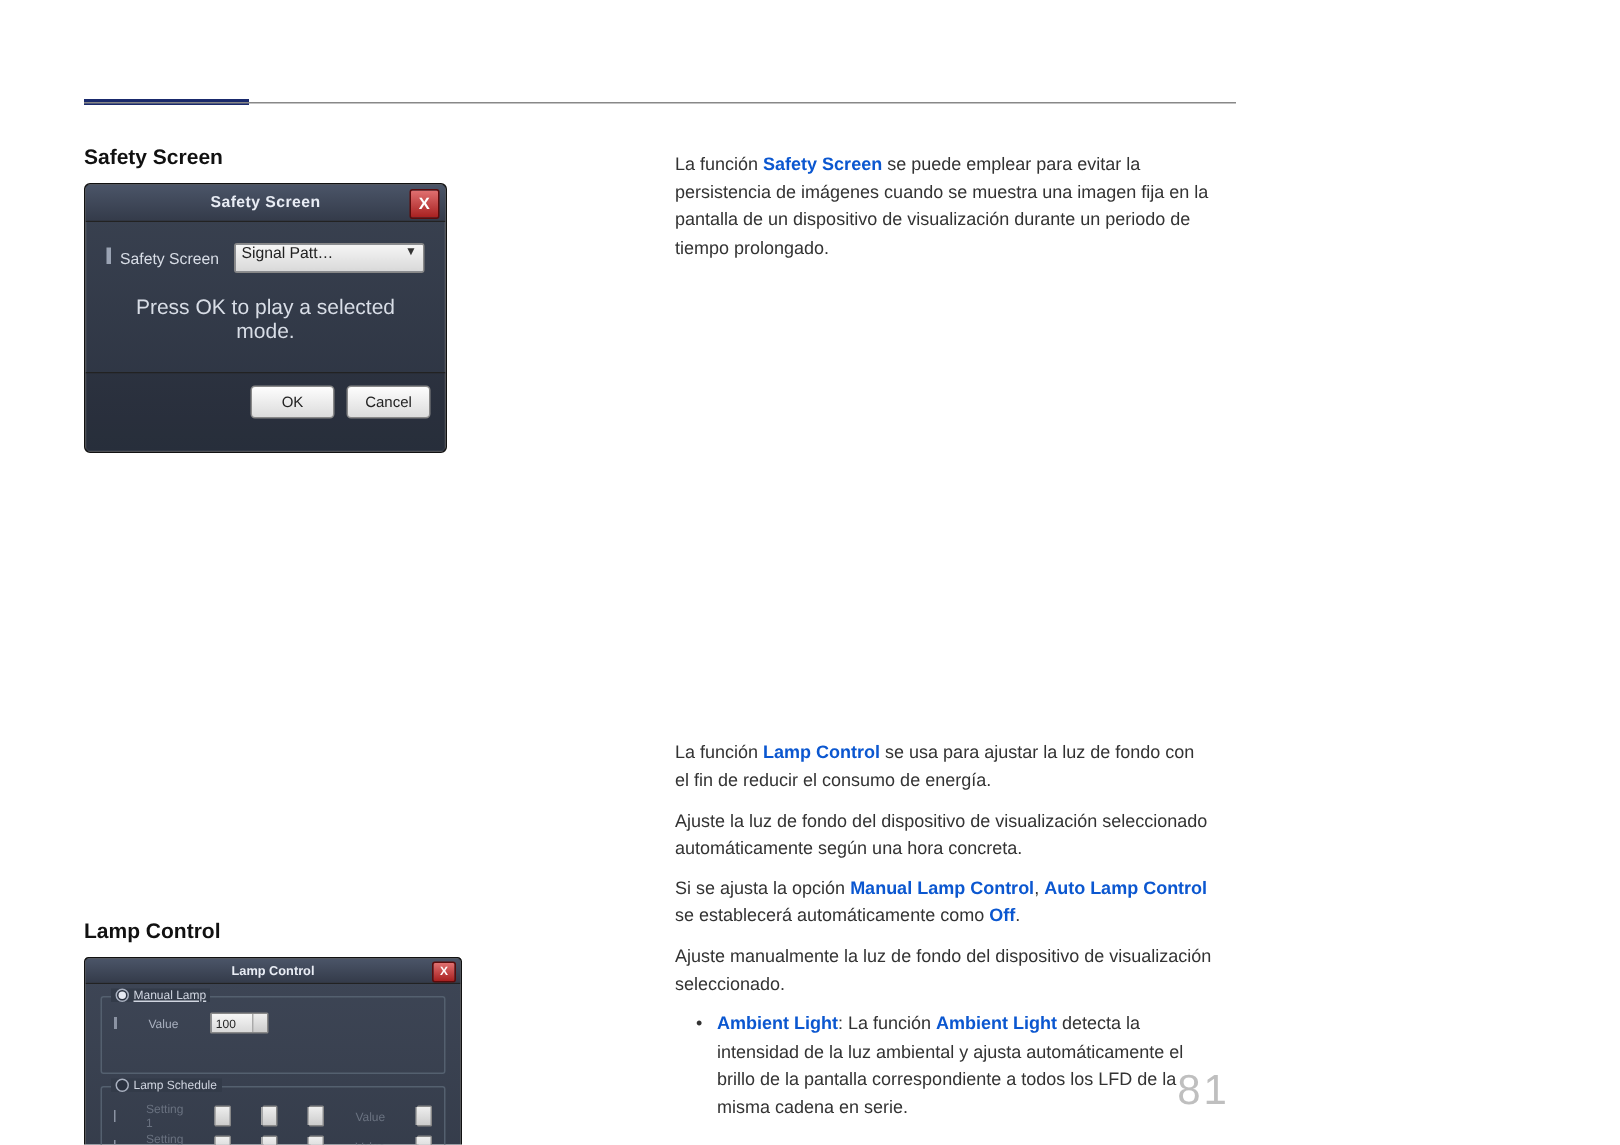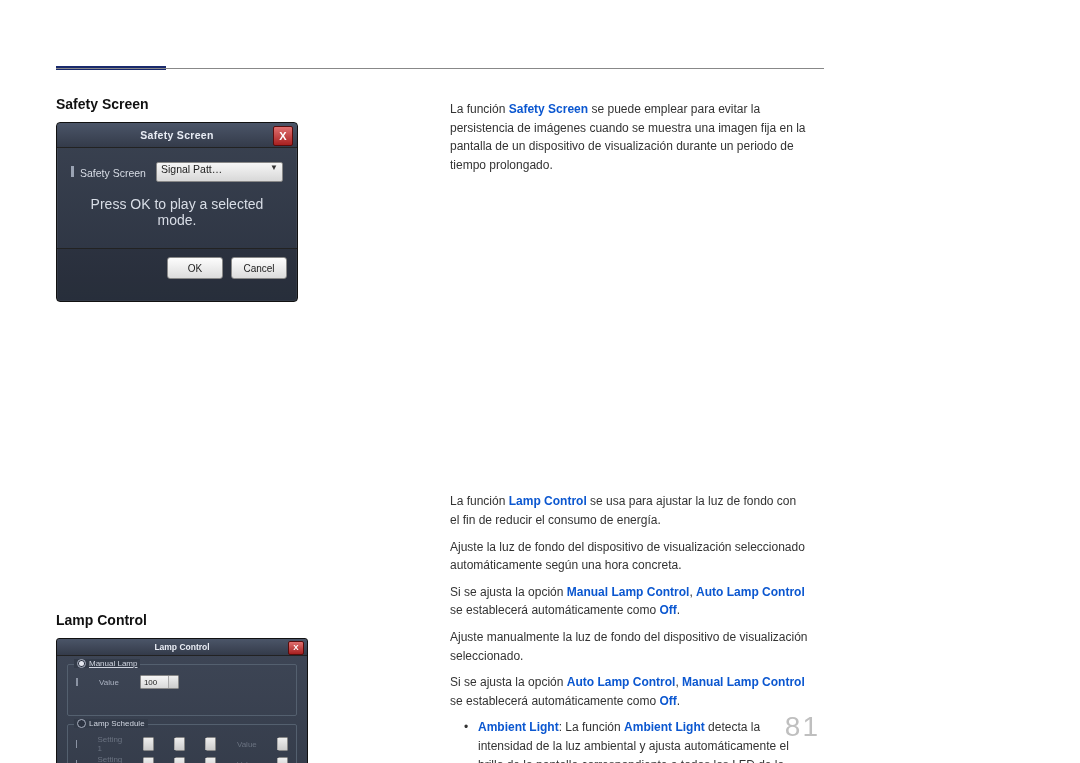--- a/index.html
+++ b/index.html
@@ -187,23 +187,20 @@
 
     <div class="rcol2">
       <p>
         <span>La función </span><b class="kw">Lamp Control</b><span> se usa para ajustar la luz de fondo con el fin de reducir el consumo de energía.</span>
       </p>
       <p>Ajuste la luz de fondo del dispositivo de visualización seleccionado automáticamente según una hora concreta.</p>
       <p>
         <span>Si se ajusta la opción </span><b class="kw">Manual Lamp Control</b><span>, </span><b class="kw">Auto Lamp Control</b><span> se establecerá automáticamente como </span><b class="kw">Off</b><span>.</span>
       </p>
       <p>Ajuste manualmente la luz de fondo del dispositivo de visualización seleccionado.</p>
-      <p>
-        <span>Si se ajusta la opción </span><b class="kw">Auto Lamp Control</b><span>, </span><b class="kw">Manual Lamp Control</b><span> se establecerá automáticamente como </span><b class="kw">Off</b><span>.</span>
-      </p>
       <ul class="b">
         <li>
           <b class="kw">Ambient Light</b><span>: La función </span><b class="kw">Ambient Light</b><span> detecta la intensidad de la luz ambiental y ajusta automáticamente el brillo de la pantalla correspondiente a todos los LFD de la misma cadena en serie.</span>
         </li>
       </ul>
     </div>
   </div>
 
   <div class="pagenum">81</div>
 </div>

